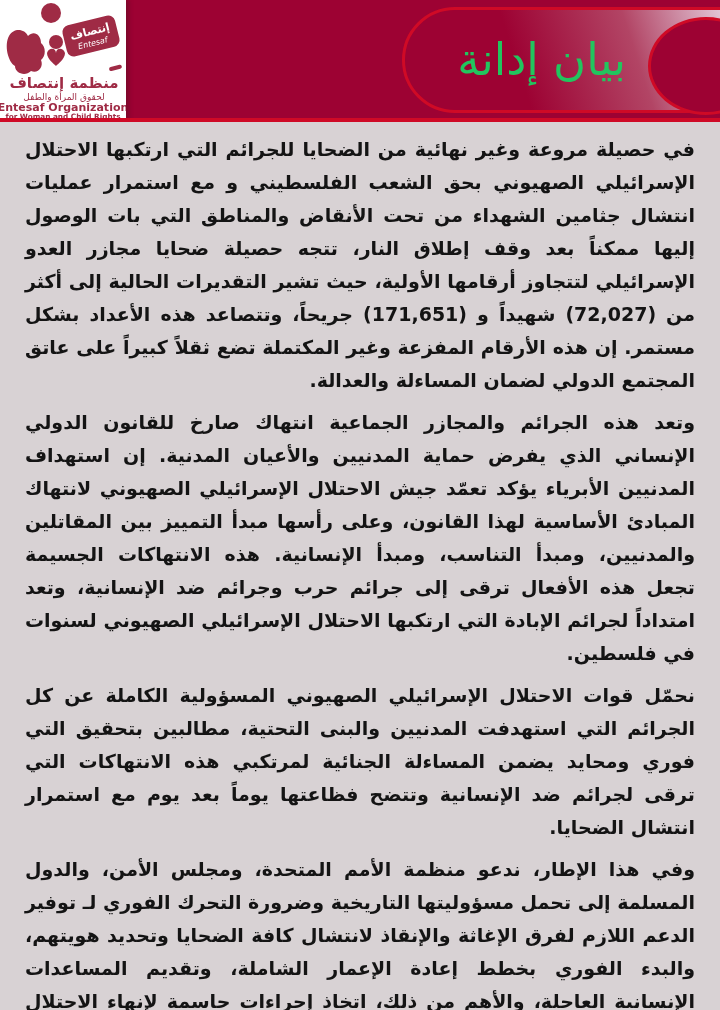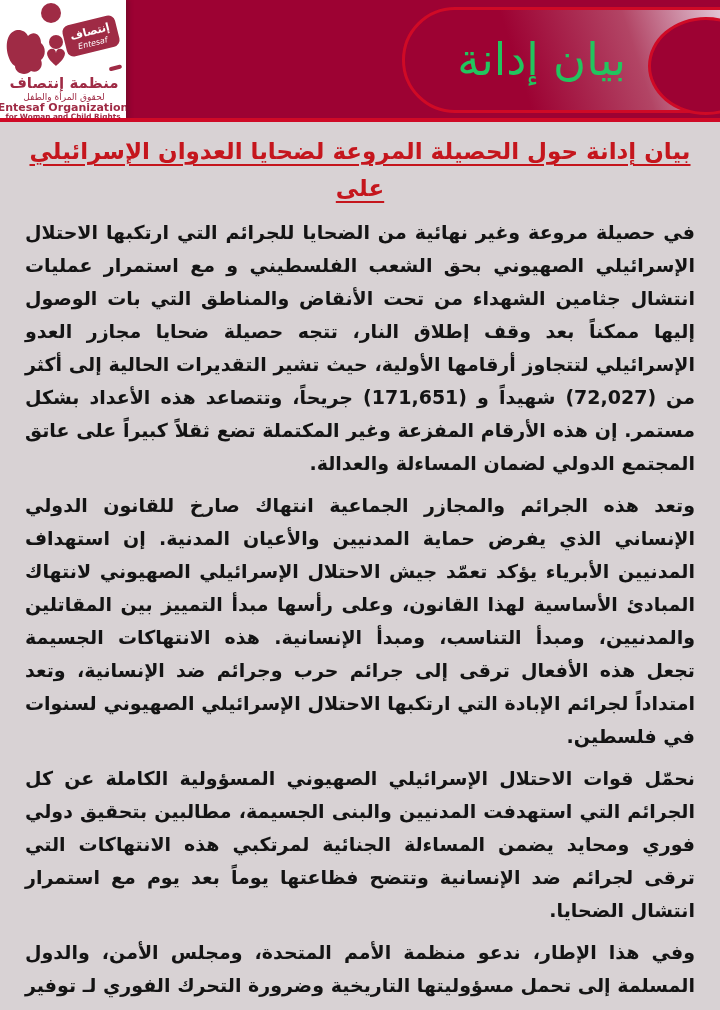--- a/index.html
+++ b/index.html
@@ -81,23 +81,22 @@
 
         <text x="64" y="88" font-size="15" fill="#9f2b45" text-anchor="middle" font-weight="bold" direction="rtl">منظمة إنتصاف</text>
         <text x="64" y="100" font-size="9" fill="#9f2b45" text-anchor="middle" direction="rtl">لحقوق المرأة والطفل</text>
         <text x="63" y="111" font-size="11" fill="#9f2b45" text-anchor="middle" font-weight="bold">Entesaf Organization</text>
         <text x="63" y="119" font-size="7.3" fill="#9f2b45" text-anchor="middle" font-weight="bold">for Woman and Child Rights</text>
       </svg>
     </div>
   </div>
 
   <div class="title-block">
-    <div class="title-line">بيان إدانة حول الحصيلة المروعة لضحايا العدوان الإسرائيلي على</div>
   </div>
 
   <div class="body-text">
     <p>في حصيلة مروعة وغير نهائية من الضحايا للجرائم التي ارتكبها الاحتلال الإسرائيلي الصهيوني بحق الشعب الفلسطيني و مع استمرار عمليات انتشال جثامين الشهداء من تحت الأنقاض والمناطق التي بات الوصول إليها ممكناً بعد وقف إطلاق النار، تتجه حصيلة ضحايا مجازر العدو الإسرائيلي لتتجاوز أرقامها الأولية، حيث تشير التقديرات الحالية إلى أكثر من (72,027) شهيداً و (171,651) جريحاً، وتتصاعد هذه الأعداد بشكل مستمر. إن هذه الأرقام المفزعة وغير المكتملة تضع ثقلاً كبيراً على عاتق المجتمع الدولي لضمان المساءلة والعدالة.</p>
     <p>وتعد هذه الجرائم والمجازر الجماعية انتهاك صارخ للقانون الدولي الإنساني الذي يفرض حماية المدنيين والأعيان المدنية. إن استهداف المدنيين الأبرياء يؤكد تعمّد جيش الاحتلال الإسرائيلي الصهيوني لانتهاك المبادئ الأساسية لهذا القانون، وعلى رأسها مبدأ التمييز بين المقاتلين والمدنيين، ومبدأ التناسب، ومبدأ الإنسانية. هذه الانتهاكات الجسيمة تجعل هذه الأفعال ترقى إلى جرائم حرب وجرائم ضد الإنسانية، وتعد امتداداً لجرائم الإبادة التي ارتكبها الاحتلال الإسرائيلي الصهيوني لسنوات في فلسطين.</p>
-    <p>نحمّل قوات الاحتلال الإسرائيلي الصهيوني المسؤولية الكاملة عن كل الجرائم التي استهدفت المدنيين والبنى الجسيمة، مطالبين بتحقيق دولي فوري ومحايد يضمن المساءلة الجنائية لمرتكبي هذه الانتهاكات التي ترقى لجرائم ضد الإنسانية وتتضح فظاعتها يوماً بعد يوم مع استمرار انتشال الضحايا.</p>
+    <p>نحمّل قوات الاحتلال الإسرائيلي الصهيوني المسؤولية الكاملة عن كل الجرائم التي استهدفت المدنيين والبنى التحتية، مطالبين بتحقيق التي فوري ومحايد يضمن المساءلة الجنائية لمرتكبي هذه الانتهاكات التي ترقى لجرائم ضد الإنسانية وتتضح فظاعتها يوماً بعد يوم مع استمرار انتشال الضحايا.</p>
     <p>وفي هذا الإطار، ندعو منظمة الأمم المتحدة، ومجلس الأمن، والدول المسلمة إلى تحمل مسؤوليتها التاريخية وضرورة التحرك الفوري لـ توفير الدعم اللازم لفرق الإغاثة والإنقاذ لانتشال كافة الضحايا وتحديد هويتهم، والبدء الفوري بخطط إعادة الإعمار الشاملة، وتقديم المساعدات الإنسانية العاجلة، والأهم من ذلك، اتخاذ إجراءات حاسمة لإنهاء الاحتلال بشكل دائم لمنع تكرار هذه الجرائم.</p>
   </div>
 
 </div>
 
 </body></html>

